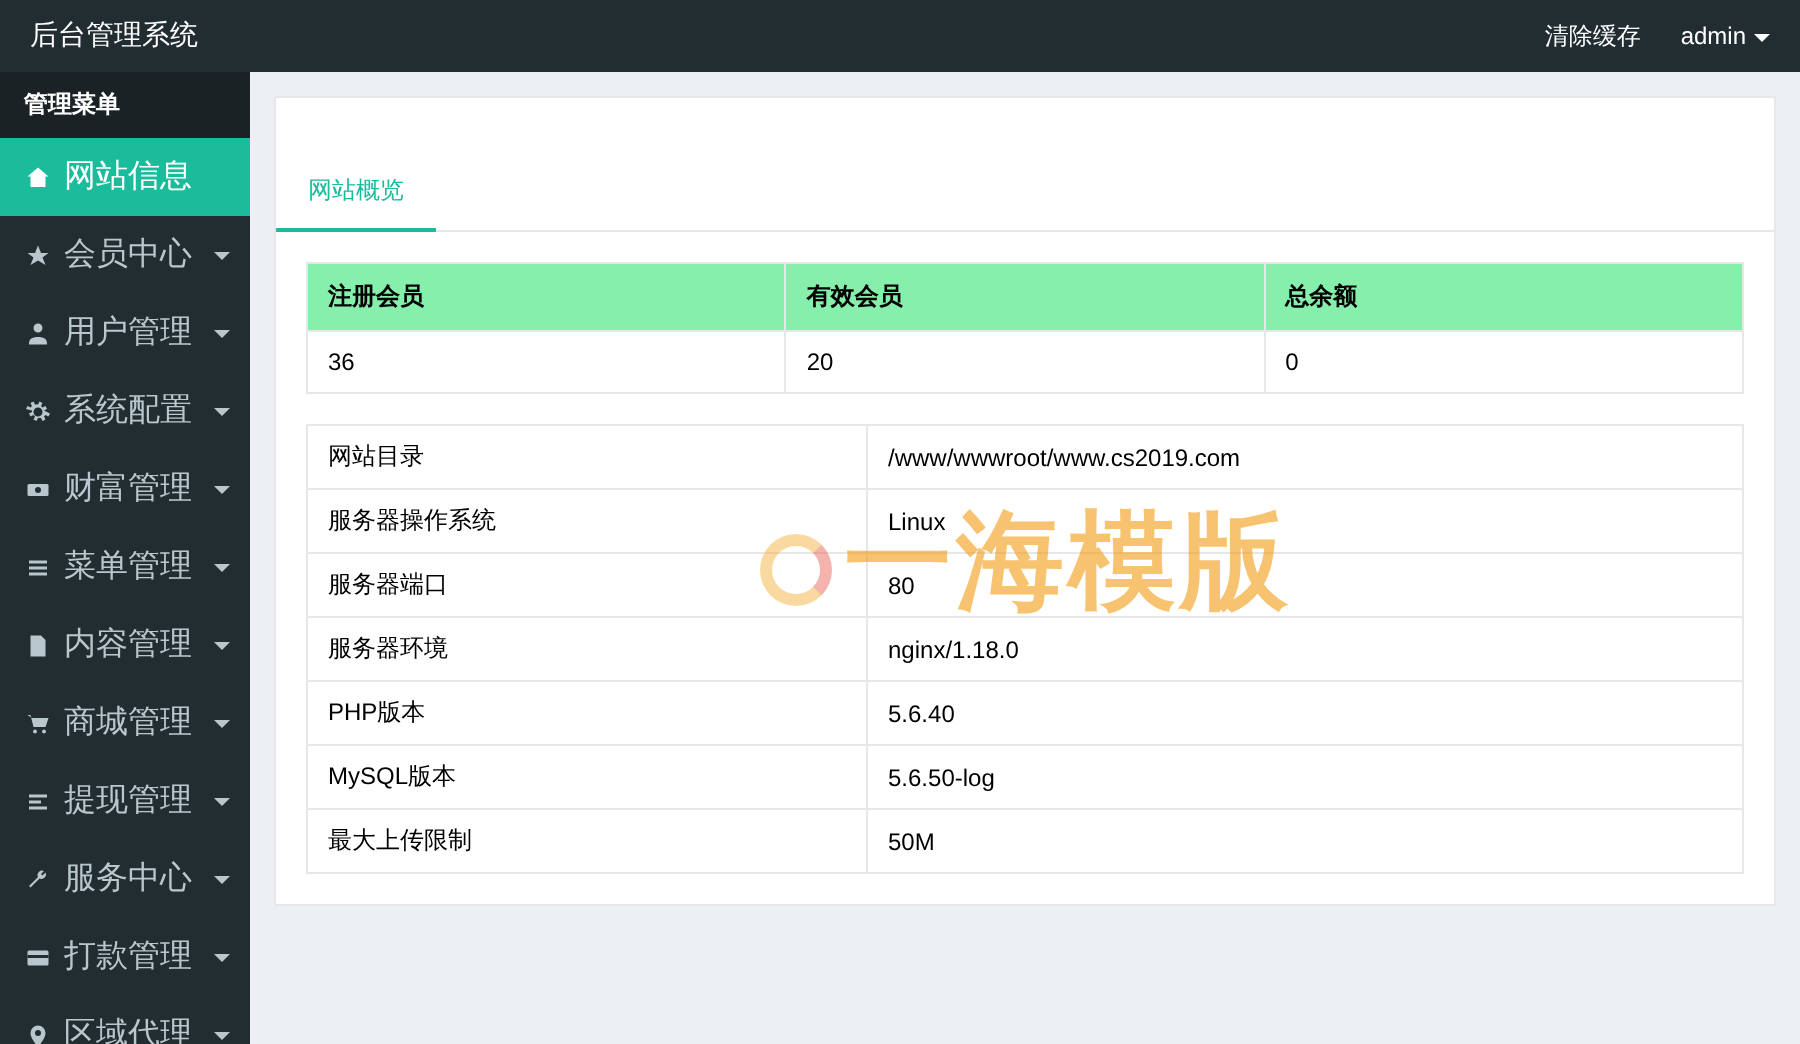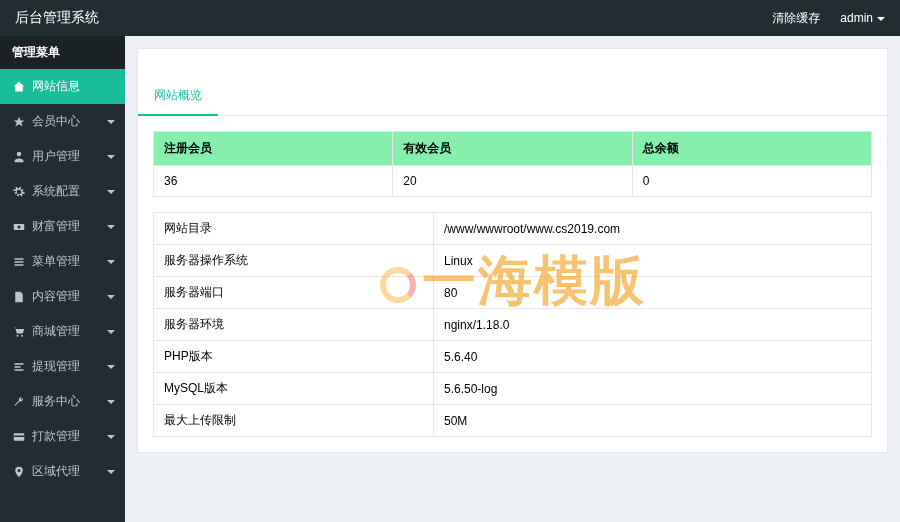--- a/index.html
+++ b/index.html
@@ -5,21 +5,21 @@
 * { margin: 0; padding: 0; box-sizing: border-box; }
 body { font-family: "Microsoft YaHei", Arial, sans-serif; font-size: 12px; background: #ecf0f5; width: 900px; height: 522px; overflow: hidden; }
 .top-nav { background: #222d32; height: 36px; display: flex; align-items: center; justify-content: space-between; padding: 12px 15px; color: #fff; }
 .brand { font-size: 14px; font-weight: 500; }
 .top-right { display: flex; align-items: center; gap: 20px; font-size: 12px; }
 .top-right span { cursor: pointer; }
 .user-drop::after { content: ""; display: inline-block; margin-left: 4px; border-top: 4px solid #fff; border-left: 4px solid transparent; border-right: 4px solid transparent; vertical-align: middle; }
 .layout { display: flex; height: calc(522px - 36px); }
 .sidebar { width: 125px; background: #222d32; color: #b8c7ce; display: flex; flex-direction: column; }
 .side-header { background: #1a2226; color: #fff; padding: 8px 12px; font-size: 12px; font-weight: bold; }
-.side-item { display: flex; align-items: center; padding: 9px 12px; cursor: pointer; font-size: 12px; position: relative; }
+.side-item { display: flex; align-items: center; padding: 9px 12px; cursor: pointer; font-size: 16px; position: relative; }
 .side-item.active { background: #1abc9c; color: #fff; }
 .side-item .icon { width: 14px; margin-right: 6px; display: inline-flex; align-items: center; justify-content: center; }
 .side-item .caret { position: absolute; right: 10px; width: 0; height: 0; border-top: 4px solid #b8c7ce; border-left: 4px solid transparent; border-right: 4px solid transparent; }
 .content { flex: 1; padding: 12px; overflow: auto; }
 .panel { background: #fff; border: 1px solid #e7e7e7; }
 .panel-tabs { border-bottom: 1px solid #e7e7e7; display: flex; }
 .tab { padding: 10px 16px; color: #555; cursor: pointer; font-size: 12px; }
 .tab.active { color: #1abc9c; border-bottom: 2px solid #1abc9c; margin-bottom: -1px; margin-top: 28px; }
 .panel-body { padding: 15px; }
 table { width: 100%; border-collapse: collapse; font-size: 12px; }

